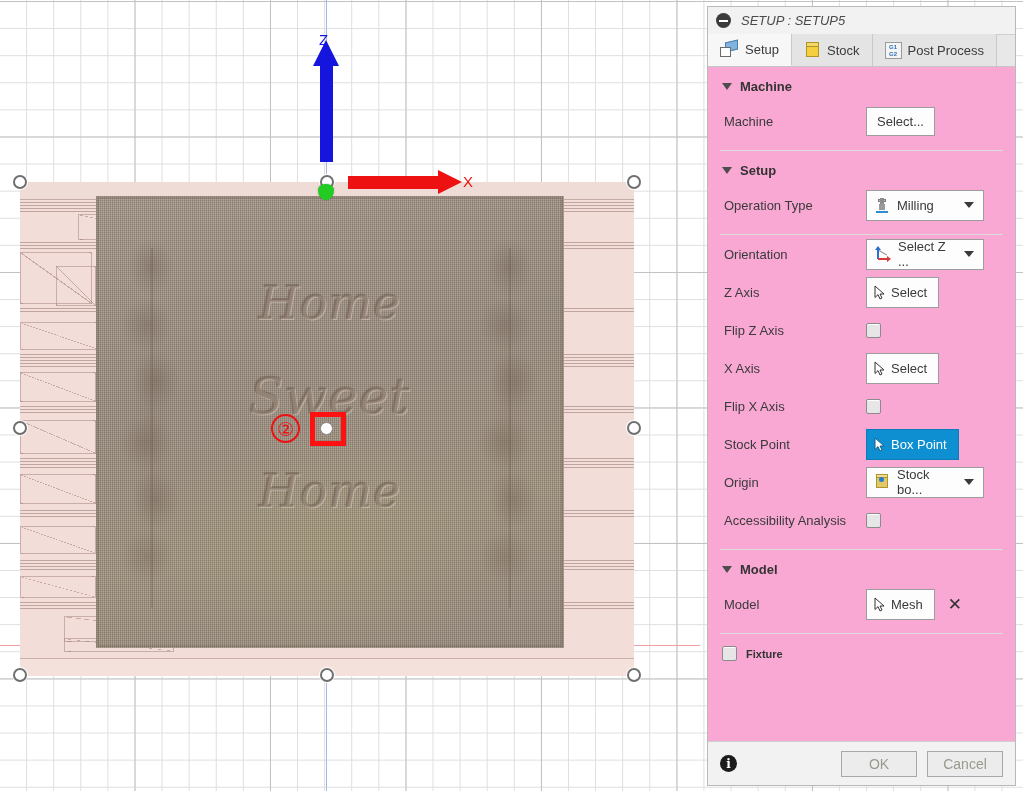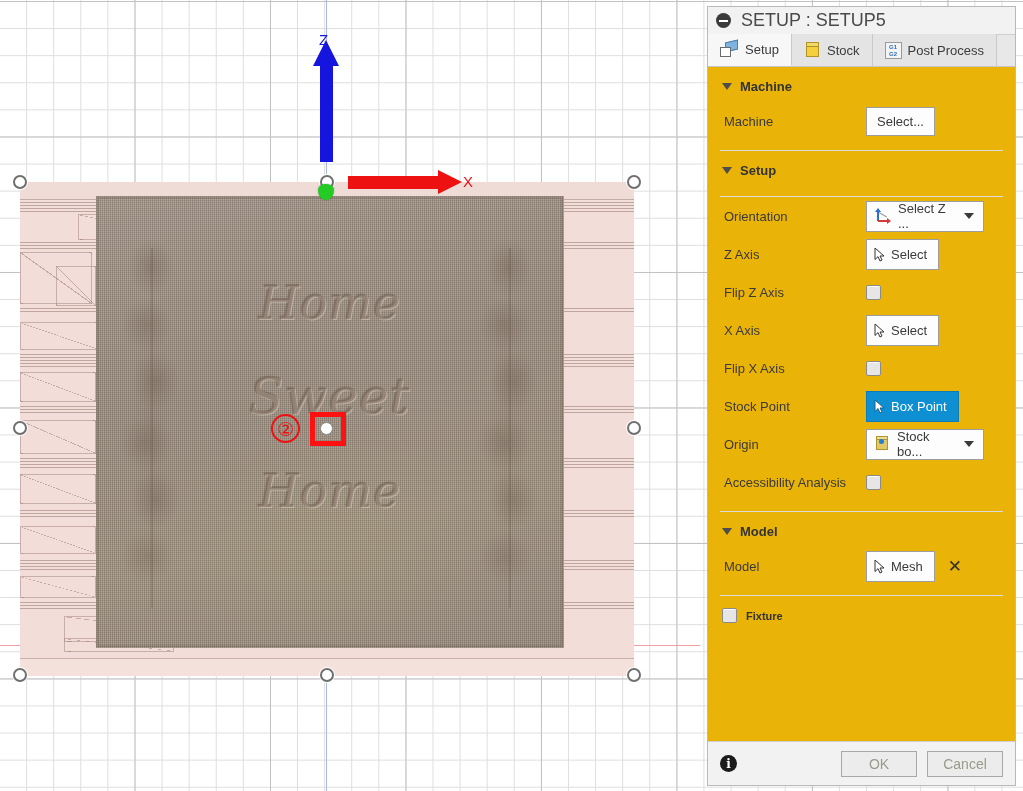--- a/index.html
+++ b/index.html
@@ -210,21 +210,21 @@
     display: flex; align-items: center; padding: 0 8px; gap: 10px;
   }
   #collapse-icon {
     width: 15px; height: 15px; border-radius: 50%;
     background: #3b3b3b; position: relative; flex: 0 0 15px;
   }
   #collapse-icon::after {
     content: ""; position: absolute; left: 3px; top: 7px;
     width: 9px; height: 2px; background: #fff;
   }
-  #panel-title { font-size: 18px; color: #4a4a4a; }
+  #panel-title { font-size: 13px; color: #4a4a4a; font-style: italic; }
 
   #tabs {
     height: 32px; flex: 0 0 32px;
     display: flex; align-items: flex-end;
     background: #e8e8e8;
     border-bottom: 1px solid #c6c6c6;
   }
   .tab {
     height: 32px; display: flex; align-items: center; gap: 6px;
     padding: 0 12px; font-size: 13px; color: #3b3b3b;
@@ -242,21 +242,21 @@
   .ico-stock { width: 17px; height: 16px; position: relative; flex:0 0 17px;}
   .ico-stock .top { position:absolute; left:2px; top:0; width:13px; height:5px;
     background:#f2d868; border:1px solid #b29326; }
   .ico-stock .bod { position:absolute; left:2px; top:4px; width:13px; height:11px;
     background:#f5cf3e; border:1px solid #b29326; }
   .ico-post { width: 17px; height: 17px; flex:0 0 17px;
     background:#f4f4f4; border:1px solid #9a9a9a;
     font-size:6px; line-height:7px; color:#2d6fb5; font-weight:700;
     text-align:center; padding-top:1px; font-family:"Liberation Sans", sans-serif;}
 
-  #panel-body { flex: 1 1 auto; overflow: hidden; background: #eab308; }
+  #panel-body { flex: 1 1 auto; overflow: hidden; background: #f9a8d4; }
 
   .section-head {
     display: flex; align-items: center; gap: 8px;
     padding: 12px 0 8px 14px;
     font-size: 13px; font-weight: bold; color: #333;
   }
   .caret { width: 0; height: 0; border-left: 5px solid transparent;
     border-right: 5px solid transparent; border-top: 7px solid #4d4d4d; }
 
   .row {
@@ -469,20 +469,35 @@
           <div class="btn">Select...</div>
         </div>
       </div>
 
       <div class="divider"></div>
 
       <div class="section-head">
         <span class="caret"></span>
         <span>Setup</span>
       </div>
+      <div class="row">
+        <div class="label">Operation Type</div>
+        <div class="field">
+          <div class="combo">
+            <span class="ico-mill">
+              <span class="head"></span>
+                <span class="shaft"></span>
+                <span class="body"></span>
+                <span class="base"></span>
+            </span>
+            <span class="cap">Milling</span>
+            <span class="dn"></span>
+          </div>
+        </div>
+      </div>
 
       <div class="divider"></div>
 
 
       <div class="row">
         <div class="label">Orientation</div>
         <div class="field">
           <div class="combo">
             <span class="ico-orient">
               <span class="zh"></span>

